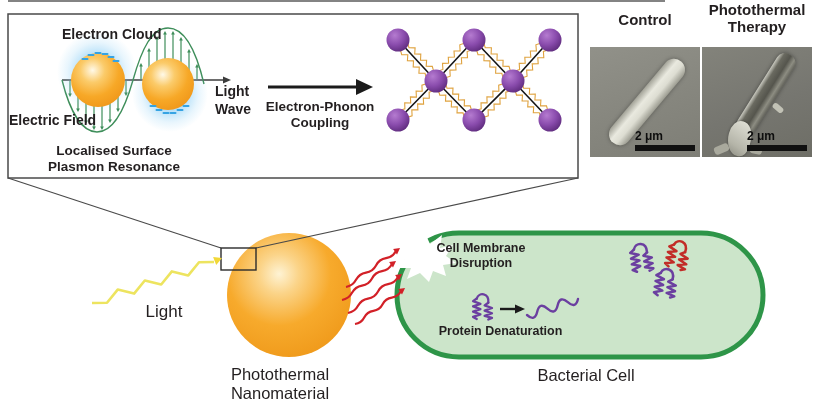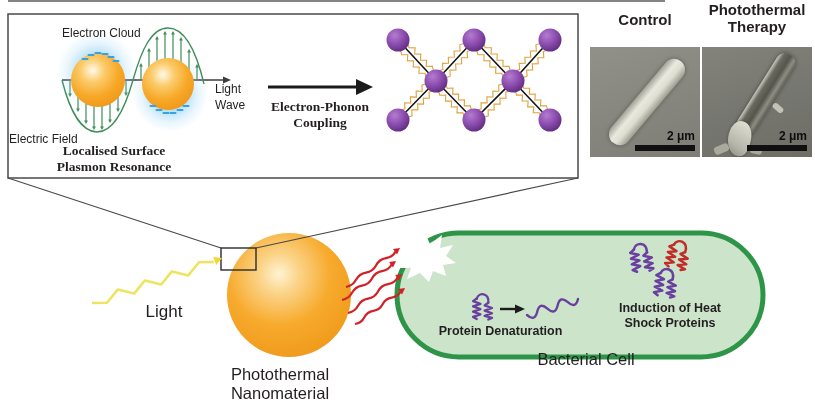--- a/index.html
+++ b/index.html
@@ -3,22 +3,22 @@
 <meta charset="utf-8">
 <style>
   html,body{margin:0;padding:0;background:#ffffff;}
   .stage{
     position:relative;width:815px;height:405px;background:#ffffff;overflow:hidden;
     font-family:"Liberation Sans","DejaVu Sans",sans-serif;color:#231f20;
   }
   svg{position:absolute;left:0;top:0;}
   .lbl{position:absolute;white-space:pre-line;line-height:1.2;}
   .sm{font-size:12.5px;font-weight:700;}
-  .xs{font-size:12px;font-weight:400;}
-  .md{font-size:13.5px;font-weight:700;font-family:Liberation Serif, serif;}
+  .xs{font-size:14px;font-weight:700;}
+  .md{font-size:13.5px;font-weight:700;}
   .ttl{font-size:15px;font-weight:700;line-height:1.15;}
   .big{font-size:16.5px;font-weight:400;line-height:1.18;}
   .ctr{text-align:center;}
   .sem{
     position:absolute;top:47px;width:110px;height:110px;overflow:hidden;
   }
   .sem.control{left:590px;background:linear-gradient(160deg,#919189,#86867e 55%,#7e7e76);}
   .sem.therapy{left:702px;background:linear-gradient(160deg,#83837b,#767670 55%,#6e6e66);}
   .rod{
     position:absolute;border-radius:12px;
@@ -38,21 +38,21 @@
   .blob{
     position:absolute;left:26px;top:74px;width:23px;height:35px;
     background:linear-gradient(200deg,#e3e3d9,#b4b4a8 70%,#8f8f84);
     border-radius:46% 54% 40% 60%;transform:rotate(14deg);
     box-shadow:0 0 3px rgba(0,0,0,.4);
   }
   .shard{position:absolute;background:#a9a99d;border-radius:3px;}
   .shard.s1{left:12px;top:98px;width:15px;height:8px;transform:rotate(-22deg);}
   .shard.s2{left:48px;top:100px;width:12px;height:7px;transform:rotate(12deg);}
   .shard.s3{left:70px;top:58px;width:12px;height:6px;transform:rotate(40deg);background:#c2c2b6;}
-  .scalebar{position:absolute;right:5px;bottom:6px;width:60px;text-align:right;}
+  .scalebar{position:absolute;right:5px;bottom:6px;width:60px;text-align:left;}
   .scalebar .txt{font-size:12px;font-weight:700;color:#0d0d0d;line-height:1.1;}
   .scalebar .bar{height:6px;background:#101010;margin-top:2px;}
 </style>
 </head>
 <body>
 
 <div class="stage">
 
   <svg id="art" width="815" height="405" viewBox="0 0 815 405">
     <defs>
@@ -284,32 +284,32 @@
     <div class="shard s1"></div>
     <div class="shard s2"></div>
     <div class="shard s3"></div>
     <div class="scalebar">
       <div class="txt">2 μm</div>
       <div class="bar"></div>
     </div>
   </div>
 
   <div class="lbl xs" style="left:62px;top:26px;">Electron Cloud</div>
-  <div class="lbl xs" style="left:9px;top:132px;">Electric Field</div>
+  <div class="lbl xs" style="left:9px;top:112px;">Electric Field</div>
   <div class="lbl xs" style="left:215px;top:82px;line-height:1.3;">Light
 Wave</div>
   <div class="lbl md ctr" style="left:28px;top:143px;width:172px;">Localised Surface
 Plasmon Resonance</div>
   <div class="lbl md ctr" style="left:258px;top:99px;width:124px;">Electron-Phonon
 Coupling</div>
 
   <div class="lbl ttl ctr" style="left:592px;top:11px;width:106px;">Control</div>
   <div class="lbl ttl ctr" style="left:700px;top:1px;width:114px;">Photothermal
 Therapy</div>
 
   <div class="lbl big ctr" style="left:128px;top:302px;width:72px;font-size:17px;">Light</div>
   <div class="lbl big ctr" style="left:194px;top:365px;width:172px;">Photothermal
 Nanomaterial</div>
+  <div class="lbl sm ctr" style="left:419px;top:241px;width:124px;">Cell Membrane
+Disruption</div>
   <div class="lbl sm ctr" style="left:418px;top:324px;width:165px;">Protein Denaturation</div>
-  <div class="lbl sm ctr" style="left:597px;top:301px;width:146px;">Induction of Heat
-Shock Proteins</div>
-  <div class="lbl big ctr" style="left:515px;top:350px;width:142px;">Bacterial Cell</div>
+  <div class="lbl big ctr" style="left:515px;top:366px;width:142px;">Bacterial Cell</div>
 </div>
 
 </body></html>

